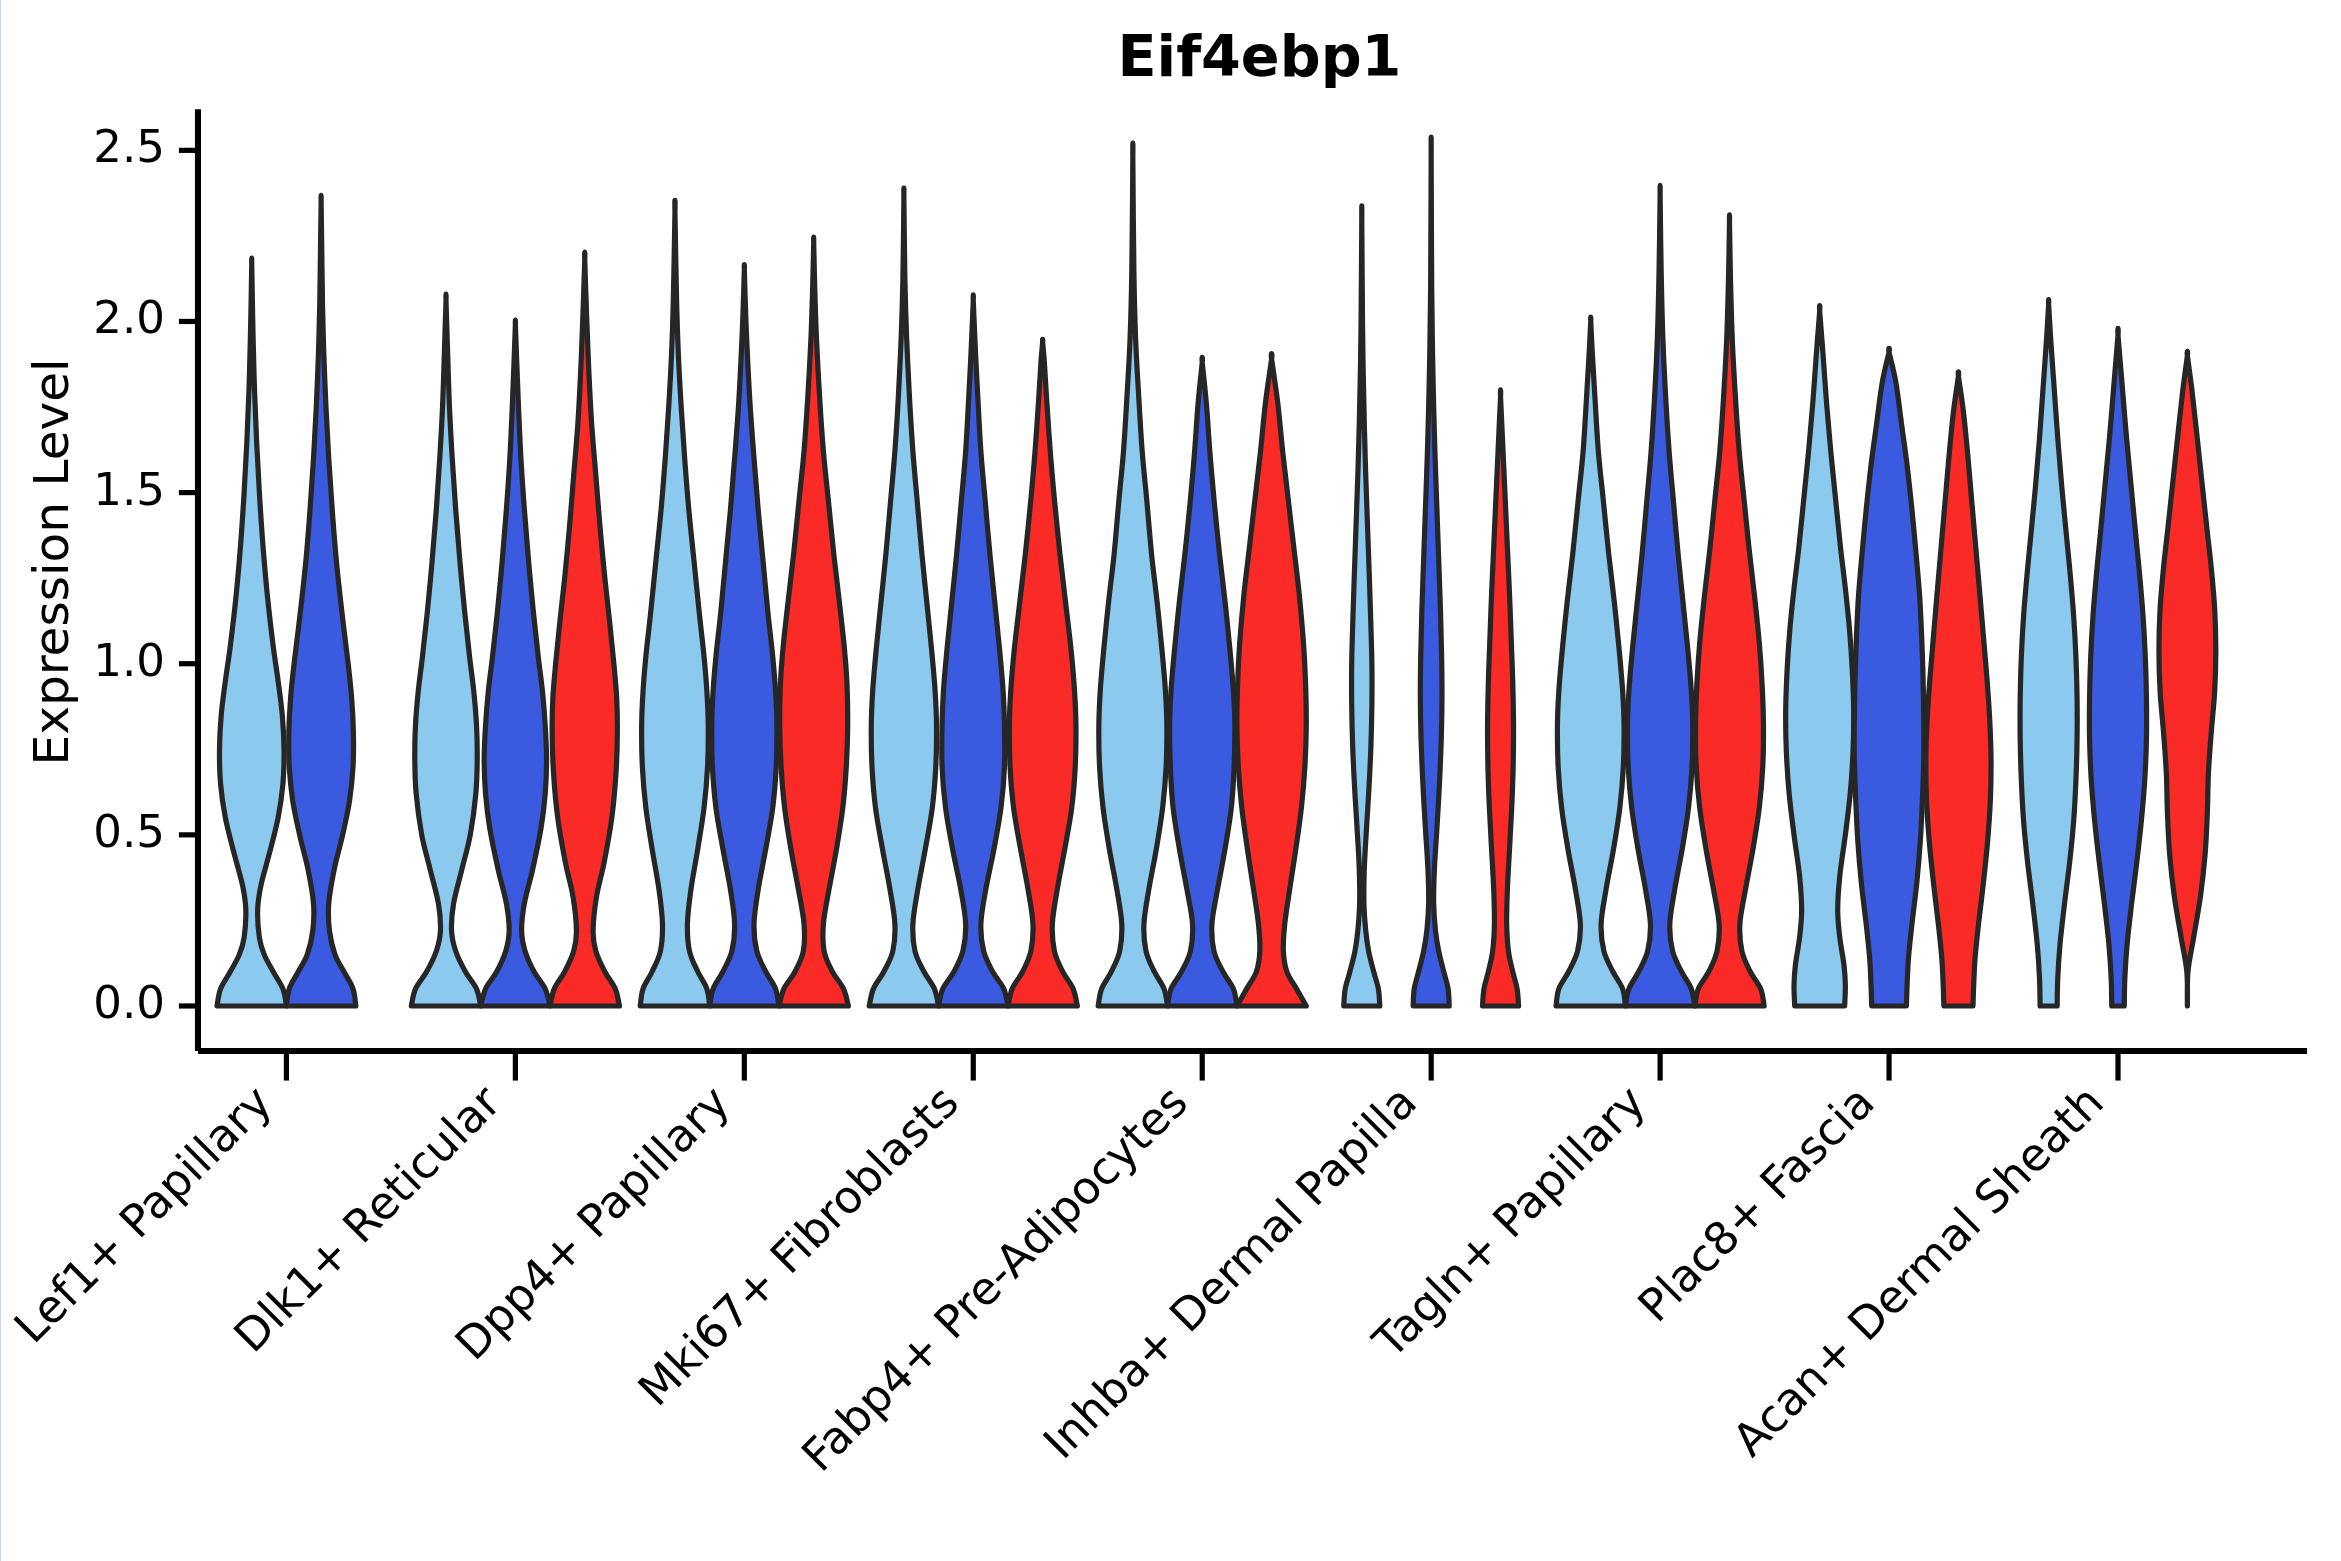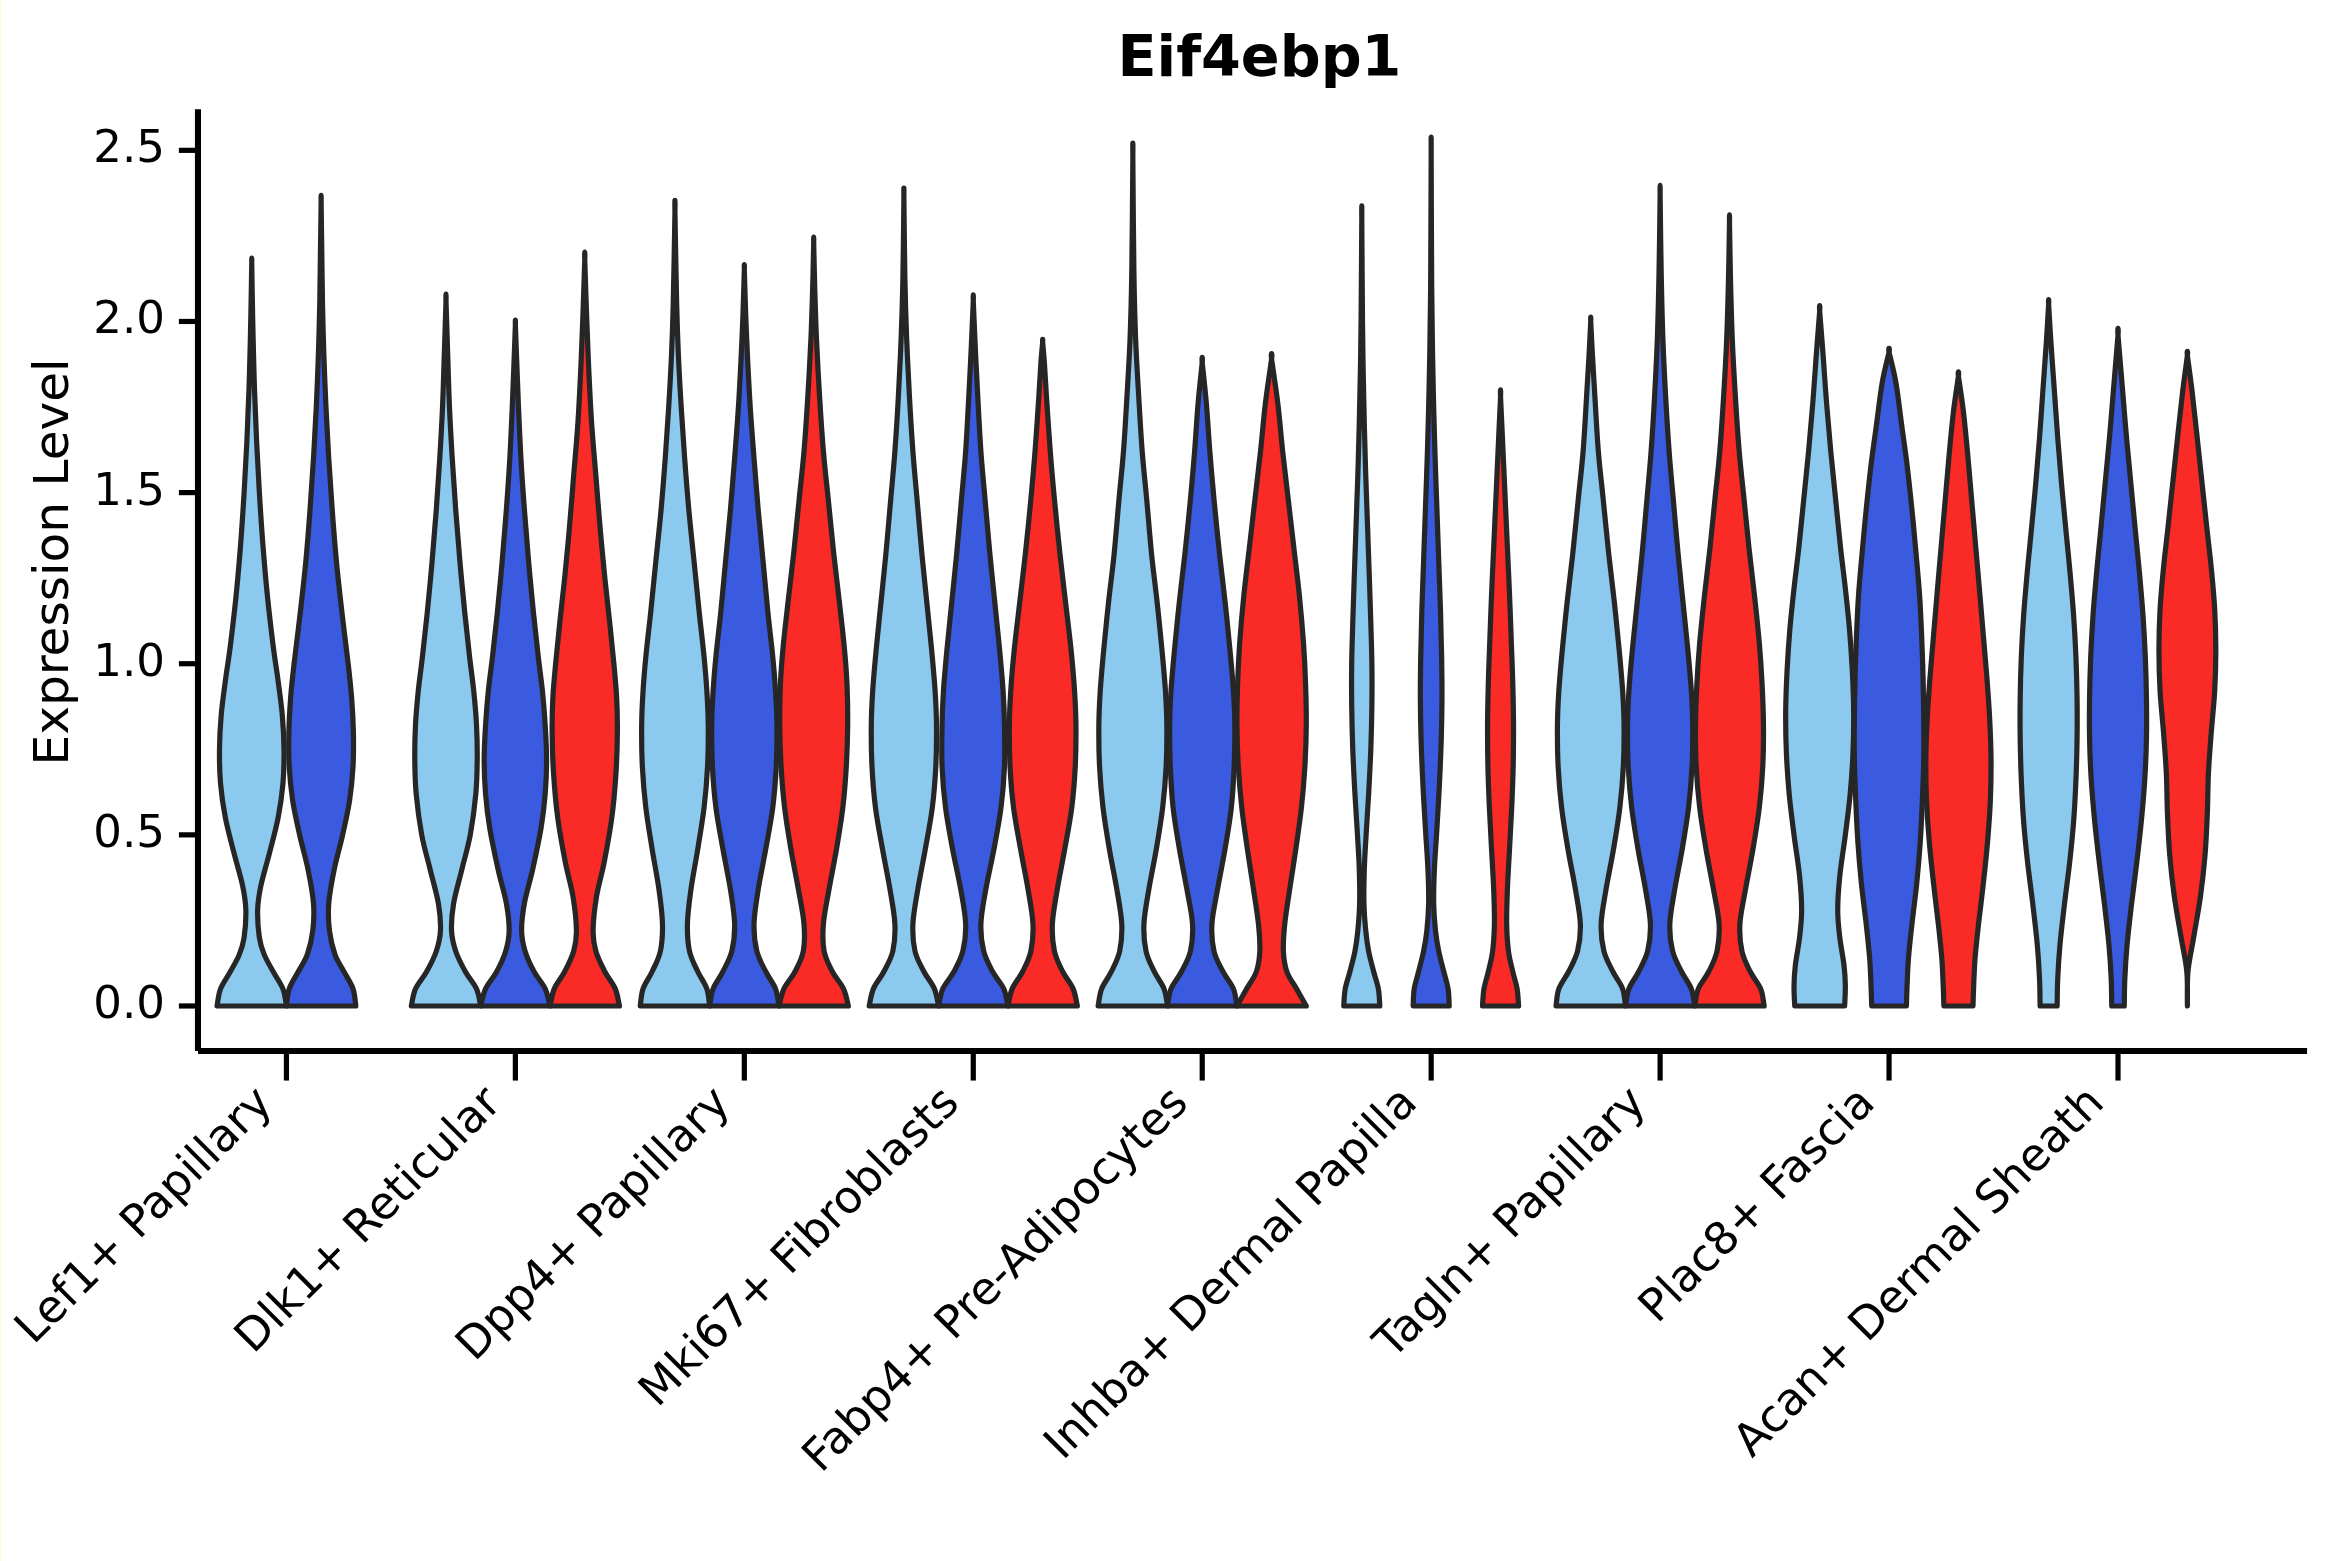--- a/index.html
+++ b/index.html
@@ -10,21 +10,21 @@
   body {
     width: 2342px;
     height: 1561px;
     font-family: "DejaVu Sans", sans-serif;
     overflow: hidden;
   }
   #root {
     position: relative;
     width: 1899px;
     height: 1561px;
-    background: #fde047;
+    background: #1d4ed8;
   }
   #plot-svg {
     position: absolute;
     left: 0;
     top: 0;
     width: 2342px;
     height: 1561px;
     display: block;
   }
   .axis-spine {

